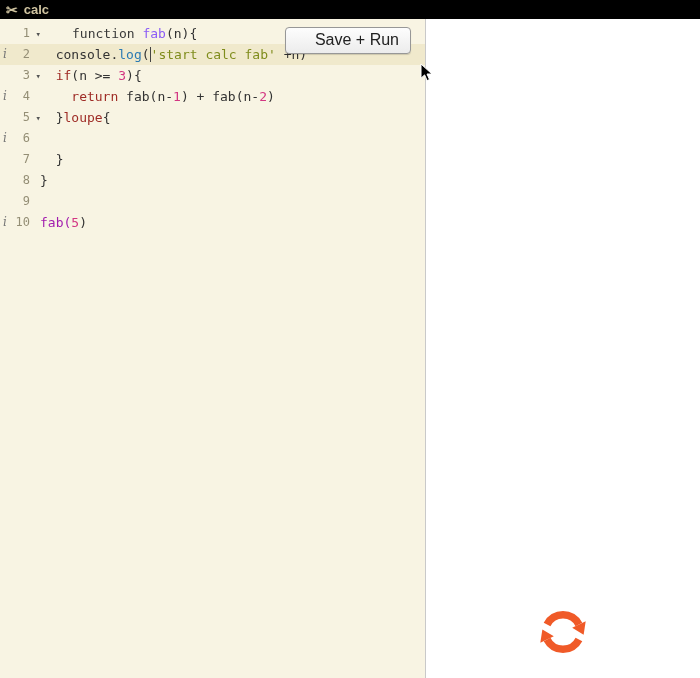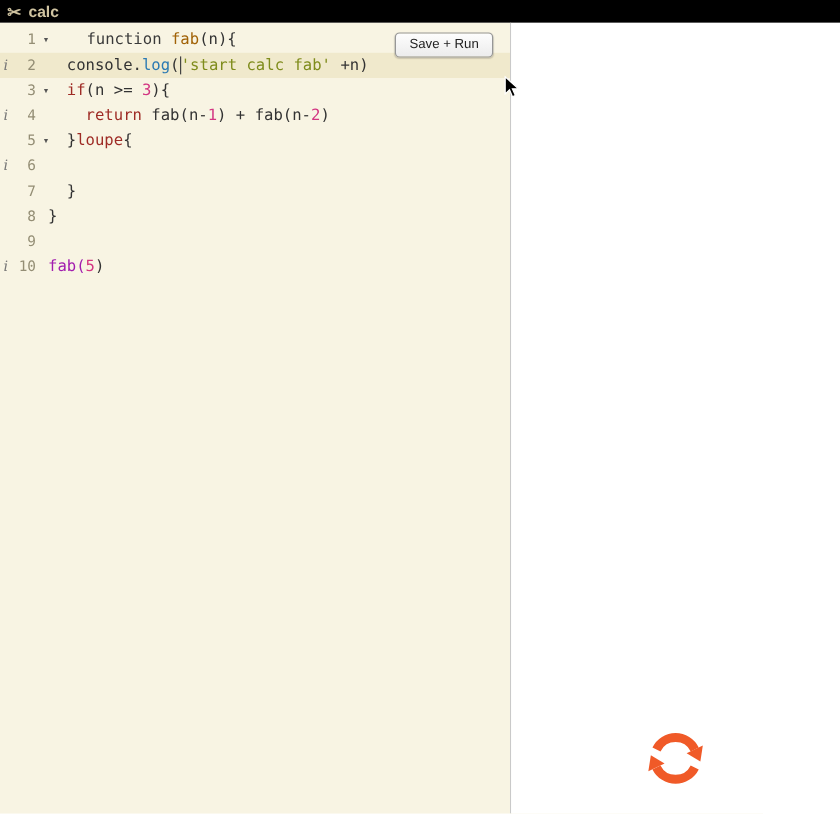--- a/index.html
+++ b/index.html
@@ -49,22 +49,22 @@
   }
   .code { white-space: pre; color: #333333; }
   .caret {
     display: inline-block; width: 0; height: 15px;
     border-left: 1px solid #444444; vertical-align: text-bottom;
   }
 
   .save-run {
     position: absolute; top: 8px; right: 14px;
     font-family: "Liberation Sans", sans-serif;
-    font-size: 11px; color: #222222;
-    padding: 3px 11px 4px 11px;
+    font-size: 16px; color: #222222;
+    padding: 3px 11px 4px 29px;
     background: linear-gradient(#fdfdfd, #ececec);
     border: 1px solid #979797;
     border-radius: 4px;
     box-shadow: 0 1px 1px rgba(0,0,0,0.15);
     cursor: pointer;
   }
 
   
   .right-pane {
     position: absolute; top: 19px; left: 426px; width: 274px; bottom: 0;
@@ -94,21 +94,21 @@
 </head>
 <body>
 
 <div class="header">
   <span class="logo-icon">✂</span>
   <span class="app-title">calc</span>
 </div>
 
 <div class="editor-pane">
   <div class="code-lines">
-      <div class="line"><div class="gutter"><span class="line-num">1</span><span class="fold">▾</span></div><div class="code"><span style="color: rgb(58, 58, 58); margin-left: 32px;">function </span><span style="color: #a16207; margin-top: 36px;">fab</span><span style="color: rgb(51, 51, 51);">(n){</span></div></div>
+      <div class="line"><div class="gutter"><span class="line-num">1</span><span class="fold">▾</span></div><div class="code"><span style="color: rgb(58, 58, 58); margin-left: 32px;">function </span><span style="color: #8b5cf6; margin-top: 36px;">fab</span><span style="color: rgb(51, 51, 51);">(n){</span></div></div>
       <div class="line active"><div class="gutter"><span class="info-marker">i</span><span class="line-num">2</span></div><div class="code"><span style="color: rgb(51, 51, 51);">  console.</span><span style="color: rgb(43, 122, 179);">log</span><span style="color: rgb(51, 51, 51);">(</span><span class="caret"></span><span style="color: rgb(127, 140, 28);">'start calc fab'</span><span style="color: rgb(51, 51, 51);"> +n)</span></div></div>
       <div class="line"><div class="gutter"><span class="line-num">3</span><span class="fold">▾</span></div><div class="code"><span style="color: rgb(51, 51, 51);">  </span><span style="color: rgb(158, 43, 37);">if</span><span style="color: rgb(51, 51, 51);">(n &gt;= </span><span style="color: rgb(211, 54, 130);">3</span><span style="color: rgb(51, 51, 51);">){</span></div></div>
       <div class="line"><div class="gutter"><span class="info-marker">i</span><span class="line-num">4</span></div><div class="code"><span style="color: rgb(51, 51, 51);">    </span><span style="color: rgb(158, 43, 37);">return</span><span style="color: rgb(51, 51, 51);"> fab(n-</span><span style="color: rgb(211, 54, 130);">1</span><span style="color: rgb(51, 51, 51);">) + fab(n-</span><span style="color: rgb(211, 54, 130);">2</span><span style="color: rgb(51, 51, 51);">)</span></div></div>
       <div class="line"><div class="gutter"><span class="line-num">5</span><span class="fold">▾</span></div><div class="code"><span style="color: rgb(51, 51, 51);">  }</span><span style="color: rgb(158, 43, 37);">loupe</span><span style="color: rgb(51, 51, 51);">{</span></div></div>
       <div class="line"><div class="gutter"><span class="info-marker">i</span><span class="line-num">6</span></div></div>
       <div class="line"><div class="gutter"><span class="line-num">7</span></div><div class="code"><span style="color: rgb(51, 51, 51);">  }</span></div></div>
       <div class="line"><div class="gutter"><span class="line-num">8</span></div><div class="code"><span style="color: rgb(51, 51, 51);">}</span></div></div>
       <div class="line"><div class="gutter"><span class="line-num">9</span></div><div class="code"></div></div>
       <div class="line"><div class="gutter"><span class="info-marker">i</span><span class="line-num">10</span></div><div class="code"><span style="color: #a21caf;">fab(</span><span style="color: rgb(211, 54, 130);">5</span><span style="color: rgb(51, 51, 51);">)</span></div></div>
     </div>

